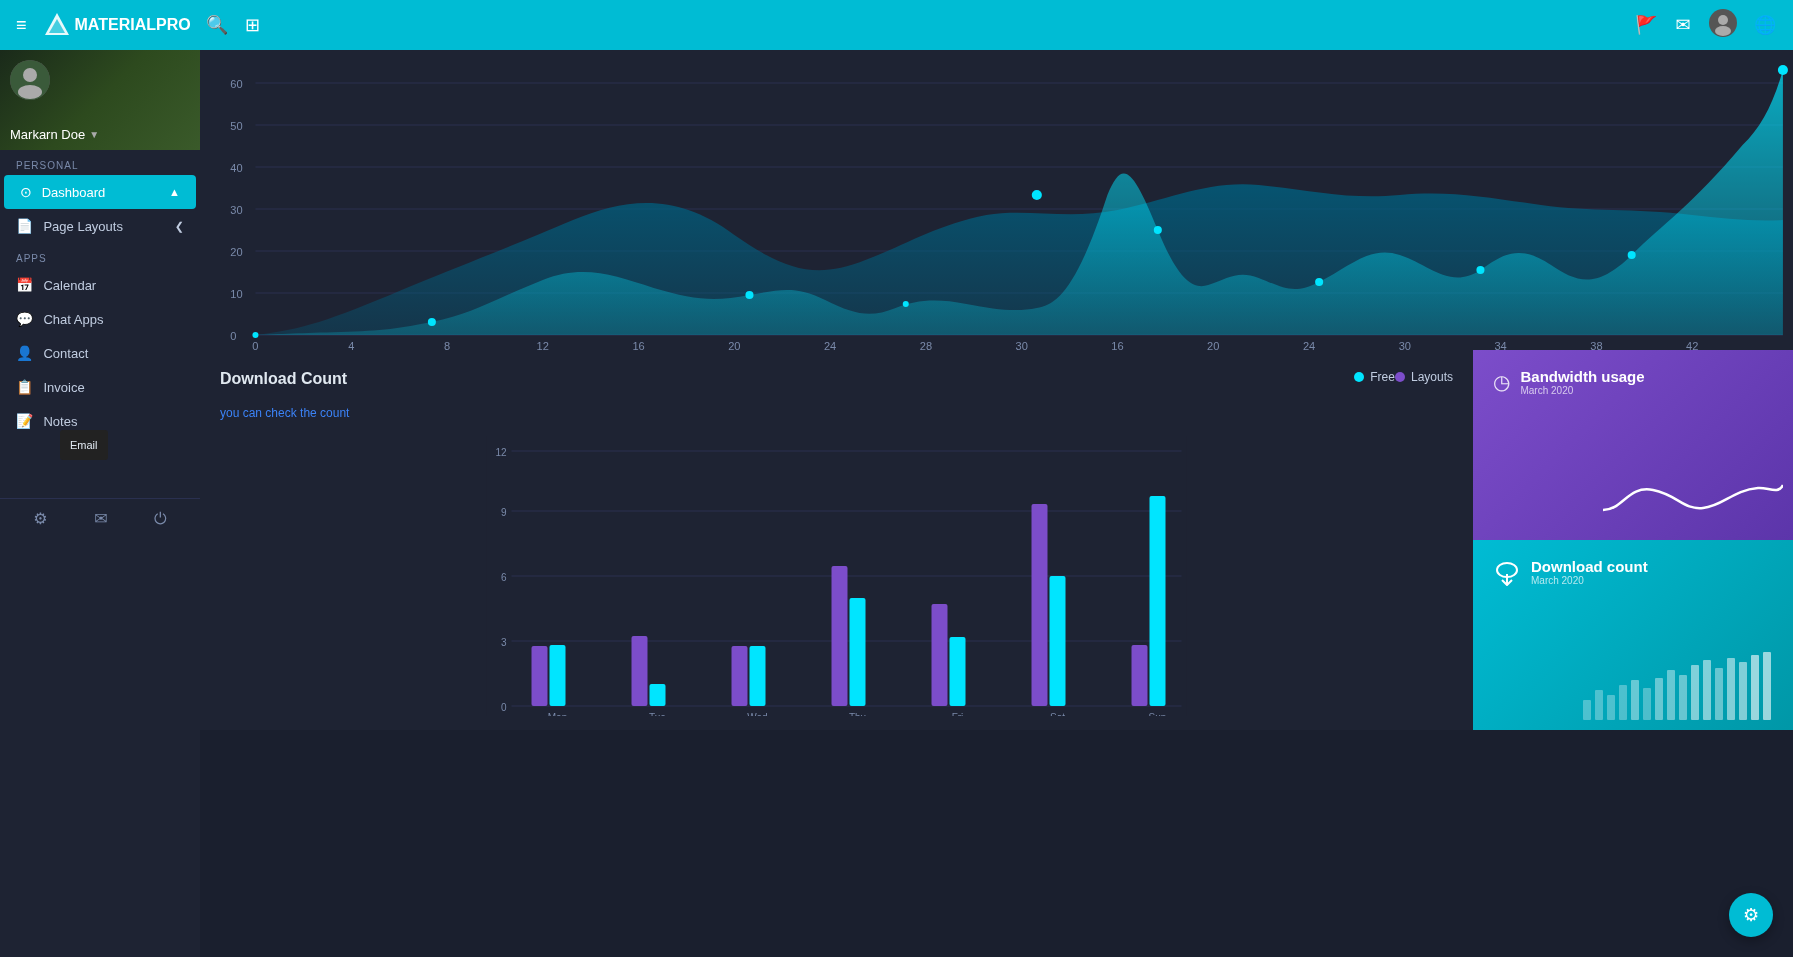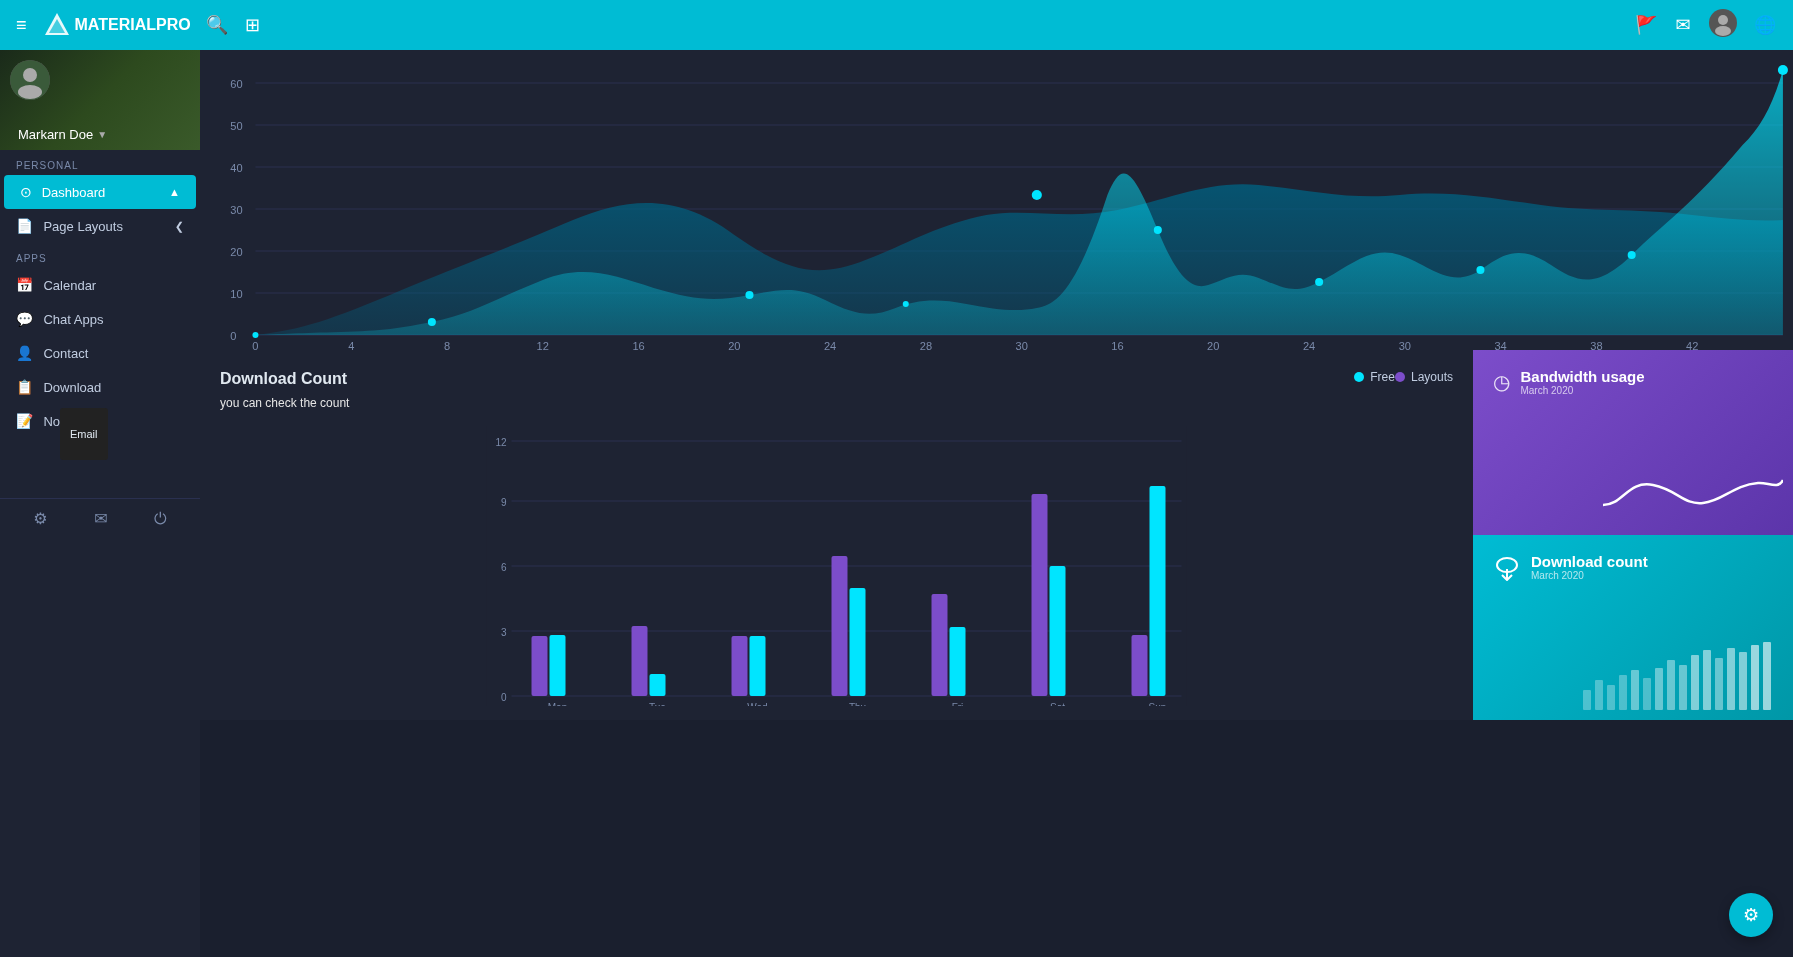--- a/index.html
+++ b/index.html
@@ -53,21 +53,21 @@
       top: 10px;
       left: 10px;
       overflow: hidden;
     }
     .profile-avatar svg { width: 100%; height: 100%; }
     .profile-name {
       font-size: 13px;
       color: #fff;
       font-weight: 500;
       width: 100%;
-      padding-left: 18px;
+      padding-left: 10px;
       display: flex;
       align-items: center;
       gap: 4px;
     }
     .section-label {
       font-size: 10px;
       color: #7a8aaa;
       padding: 10px 16px 4px;
       letter-spacing: 1px;
       font-weight: 400;
@@ -123,21 +123,21 @@
       gap: 0;
       padding: 0;
     }
     .download-count-panel {
       background: #1e2333;
       flex: 1;
       padding: 20px 20px 10px;
       margin: 0;
     }
     .panel-title { font-size: 16px; font-weight: 600; color: #e0e8f0; }
-    .panel-subtitle { font-size: 12px; color: #e5e5e5; margin-top: 8px; }
+    .panel-subtitle { font-size: 12px; color: #3b82f6; margin-top: 18px; }
     .legend { display: flex; align-items: center; }
     .legend-item { display: flex; align-items: center; gap: 6px; font-size: 12px; color: #c0cce0; }
     .legend-dot { width: 10px; height: 10px; border-radius: 50%; }
 
     .right-panels {
       width: 320px;
       flex-shrink: 0;
       display: flex;
       flex-direction: column;
     }
@@ -257,27 +257,27 @@
     <div class="sidebar-item">
       <span class="sidebar-item-icon">💬</span>
       <span>Chat Apps</span>
     </div>
     <div class="sidebar-item">
       <span class="sidebar-item-icon">👤</span>
       <span>Contact</span>
     </div>
     <div class="sidebar-item">
       <span class="sidebar-item-icon">📋</span>
-      <span>Download</span>
+      <span>Invoice</span>
     </div>
     <div class="sidebar-item" style="position:relative;">
       <span class="sidebar-item-icon">📝</span>
       <span>Notes</span>
 
-      <div style="position:absolute;left:60px;bottom:-22px;background:#222;color:#e0e8f0;font-size:11px;padding:20px 10px;border-radius:3px;white-space:nowrap;z-index:10;">Email</div>
+      <div style="position:absolute;left:60px;bottom:-22px;background:#222;color:#e0e8f0;font-size:11px;padding:9px 10px;border-radius:3px;white-space:nowrap;z-index:10;">Email</div>
     </div>
 
     <div class="sidebar-bottom" style="margin-top:60px;">
       <span class="sidebar-bottom-icon">⚙</span>
       <span class="sidebar-bottom-icon">✉</span>
       <span class="sidebar-bottom-icon">⏻</span>
     </div>
   </aside>
 
   <main class="main">

